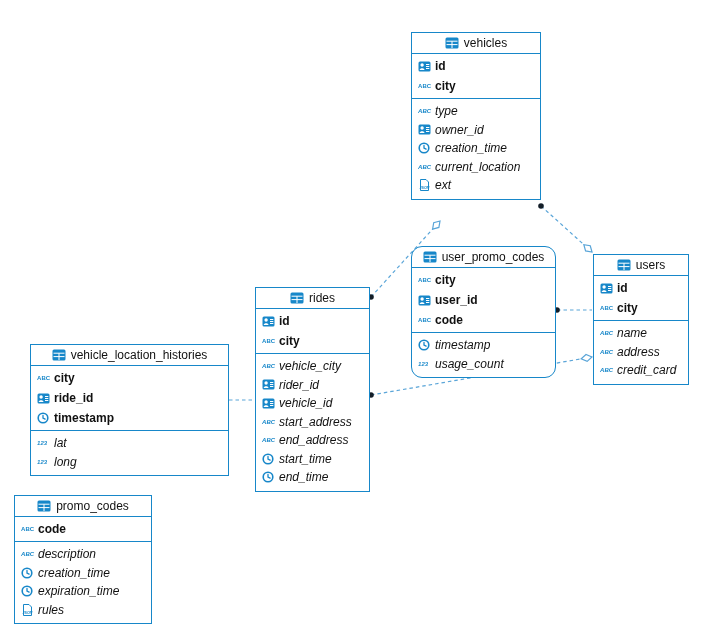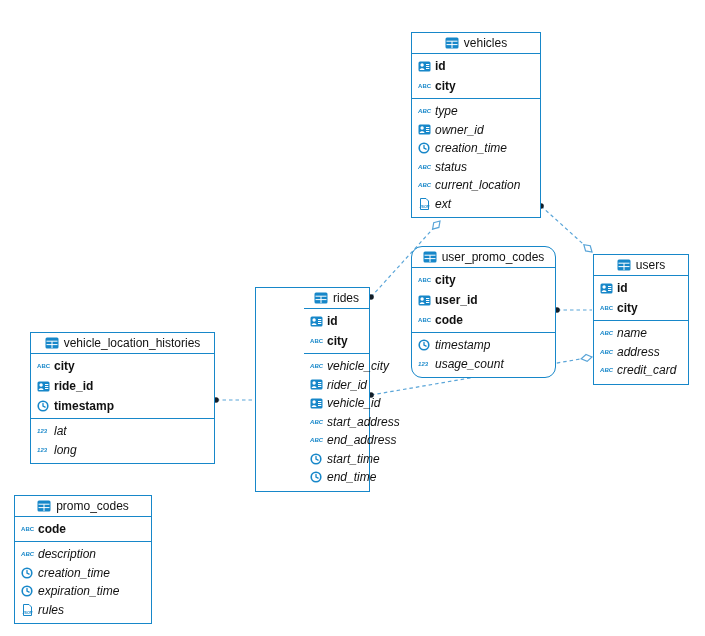--- a/index.html
+++ b/index.html
@@ -159,26 +159,20 @@
               <circle cx="6" cy="6" r="4.8" fill="none" stroke="#1787c9" stroke-width="1.6"></circle>
               <path d="M6 3.4 L6 6 L8.1 7.1" fill="none" stroke="#1787c9" stroke-width="1.3" stroke-linecap="round"></path>
             </svg>
           </span>
           <span class="label">creation_time</span>
         </div>
         <div class="row">
           <span class="icon">
             <span class="txt-icon">ABC</span>
           </span>
-          <span class="label">status</span>
-        </div>
-        <div class="row">
-          <span class="icon">
-            <span class="txt-icon">ABC</span>
-          </span>
           <span class="label">current_location</span>
         </div>
         <div class="row">
           <span class="icon">
             <svg width="13" height="12" viewBox="0 0 13 12">
               <path d="M2.5 0.5 h5.5 l2.5 2.5 v8.5 h-8 z" fill="none" stroke="#1787c9" stroke-width="1"></path>
               <text x="6.5" y="9.6" font-size="3.6" font-weight="bold" text-anchor="middle" fill="#1787c9" font-family="Liberation Sans, sans-serif">JSON</text>
             </svg>
           </span>
           <span class="label">ext</span>
@@ -289,21 +283,21 @@
           <span class="label">address</span>
         </div>
         <div class="row">
           <span class="icon">
             <span class="txt-icon">ABC</span>
           </span>
           <span class="label">credit_card</span>
         </div>
       </div>
     </div>
-    <div class="ertable" style="left: 255px; top: 287px; width: 115px; padding-left: 48px;">
+    <div class="ertable" style="left: 255px; top: 287px; width: 115px;">
       <div class="thead">
         <span class="icon" style="width:14px;flex:0 0 14px;">
           <svg width="14" height="12" viewBox="0 0 14 12">
             <rect x="0.5" y="0.5" width="13" height="11" rx="1.5" fill="#1787c9"></rect>
             <line x1="1.5" y1="4.2" x2="12.5" y2="4.2" stroke="#fff" stroke-width="1"></line>
             <line x1="1.5" y1="7.6" x2="12.5" y2="7.6" stroke="#fff" stroke-width="1"></line>
             <line x1="7" y1="4.2" x2="7" y2="11" stroke="#fff" stroke-width="1"></line>
           </svg>
         </span>
         <span class="tname">rides</span>
@@ -387,21 +381,21 @@
           <span class="icon">
             <svg width="12" height="12" viewBox="0 0 12 12">
               <circle cx="6" cy="6" r="4.8" fill="none" stroke="#1787c9" stroke-width="1.6"></circle>
               <path d="M6 3.4 L6 6 L8.1 7.1" fill="none" stroke="#1787c9" stroke-width="1.3" stroke-linecap="round"></path>
             </svg>
           </span>
           <span class="label">end_time</span>
         </div>
       </div>
     </div>
-    <div class="ertable" style="left: 30px; top: 332px; width: 185px;">
+    <div class="ertable" style="left: 30px; top: 344px; width: 199px;">
       <div class="thead">
         <span class="icon" style="width:14px;flex:0 0 14px;">
           <svg width="14" height="12" viewBox="0 0 14 12">
             <rect x="0.5" y="0.5" width="13" height="11" rx="1.5" fill="#1787c9"></rect>
             <line x1="1.5" y1="4.2" x2="12.5" y2="4.2" stroke="#fff" stroke-width="1"></line>
             <line x1="1.5" y1="7.6" x2="12.5" y2="7.6" stroke="#fff" stroke-width="1"></line>
             <line x1="7" y1="4.2" x2="7" y2="11" stroke="#fff" stroke-width="1"></line>
           </svg>
         </span>
         <span class="tname">vehicle_location_histories</span>

